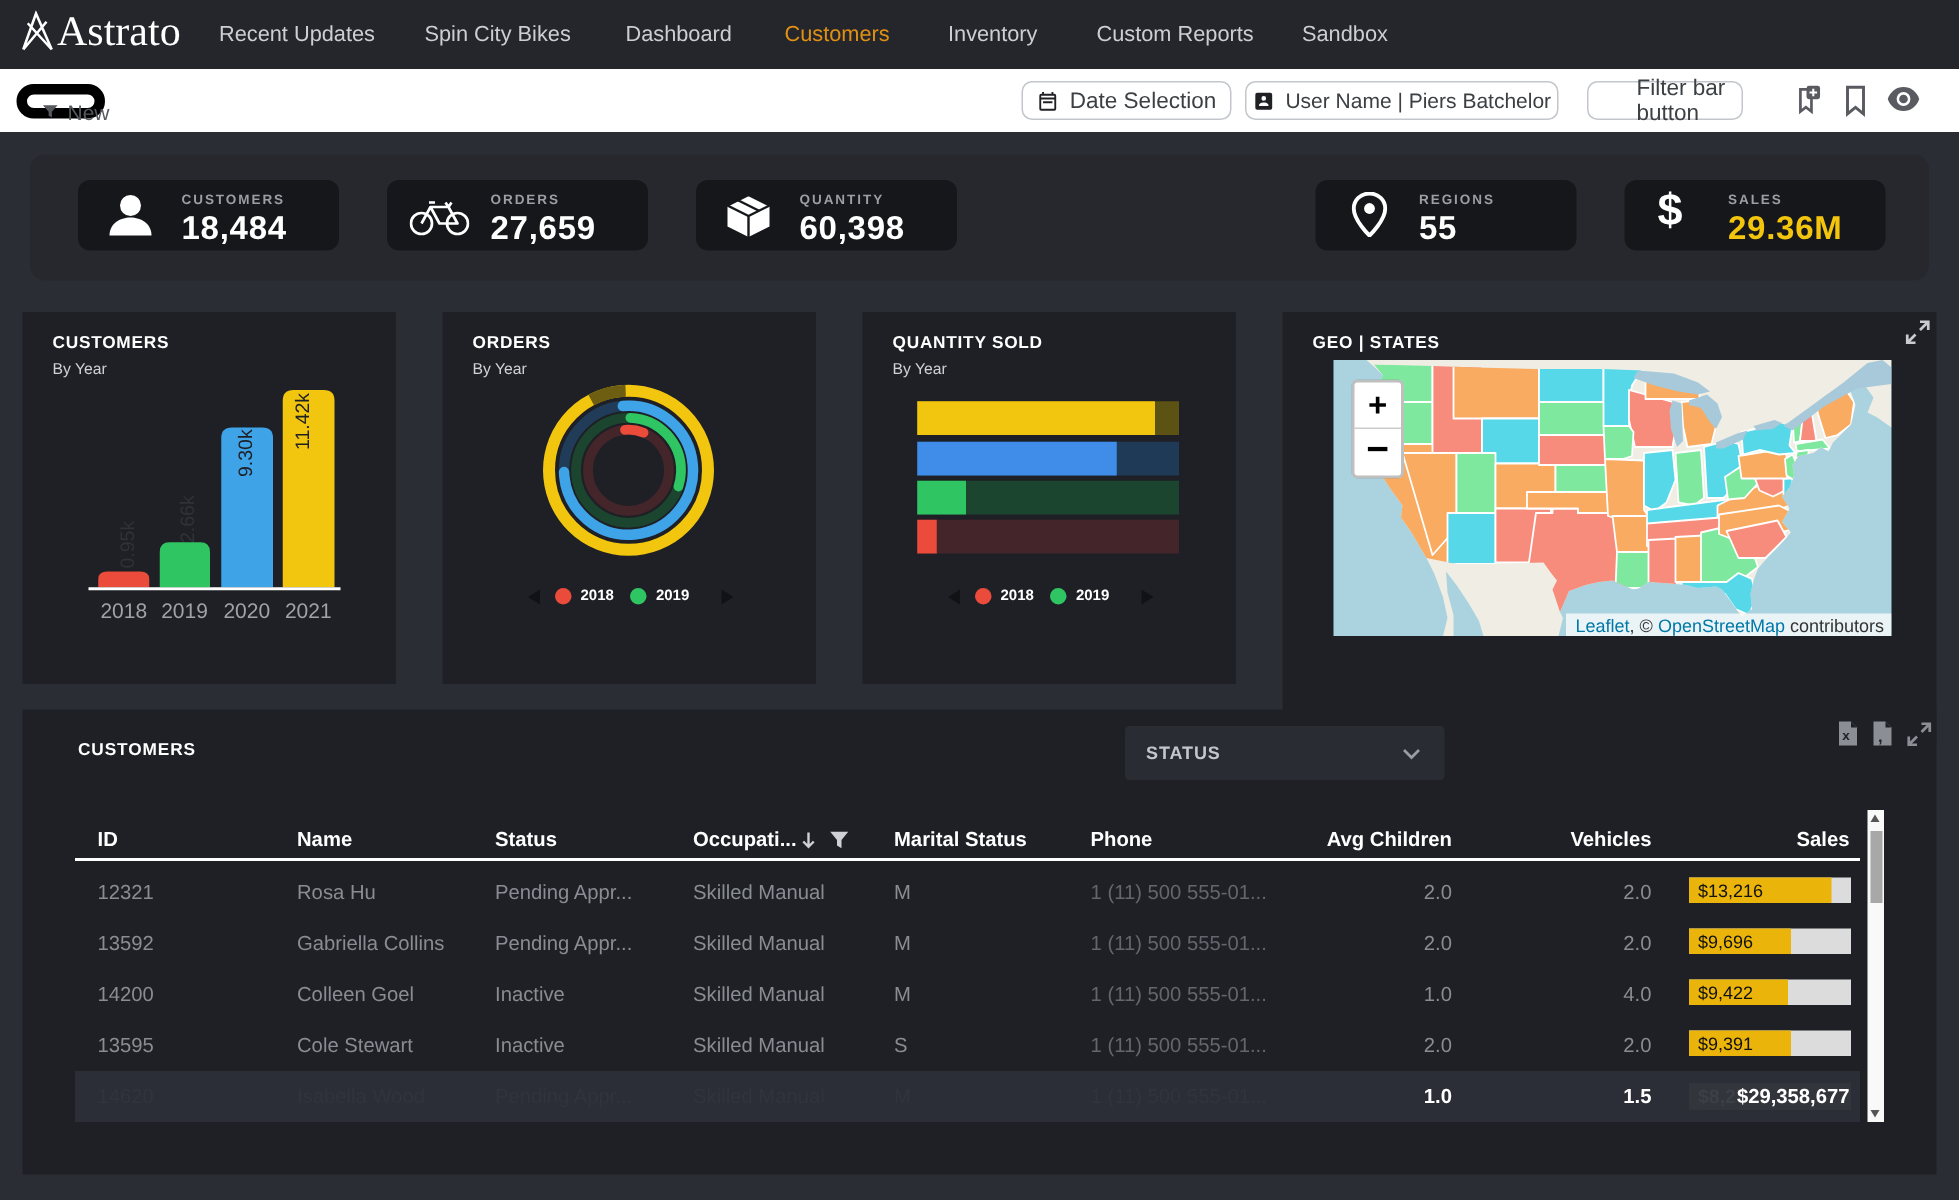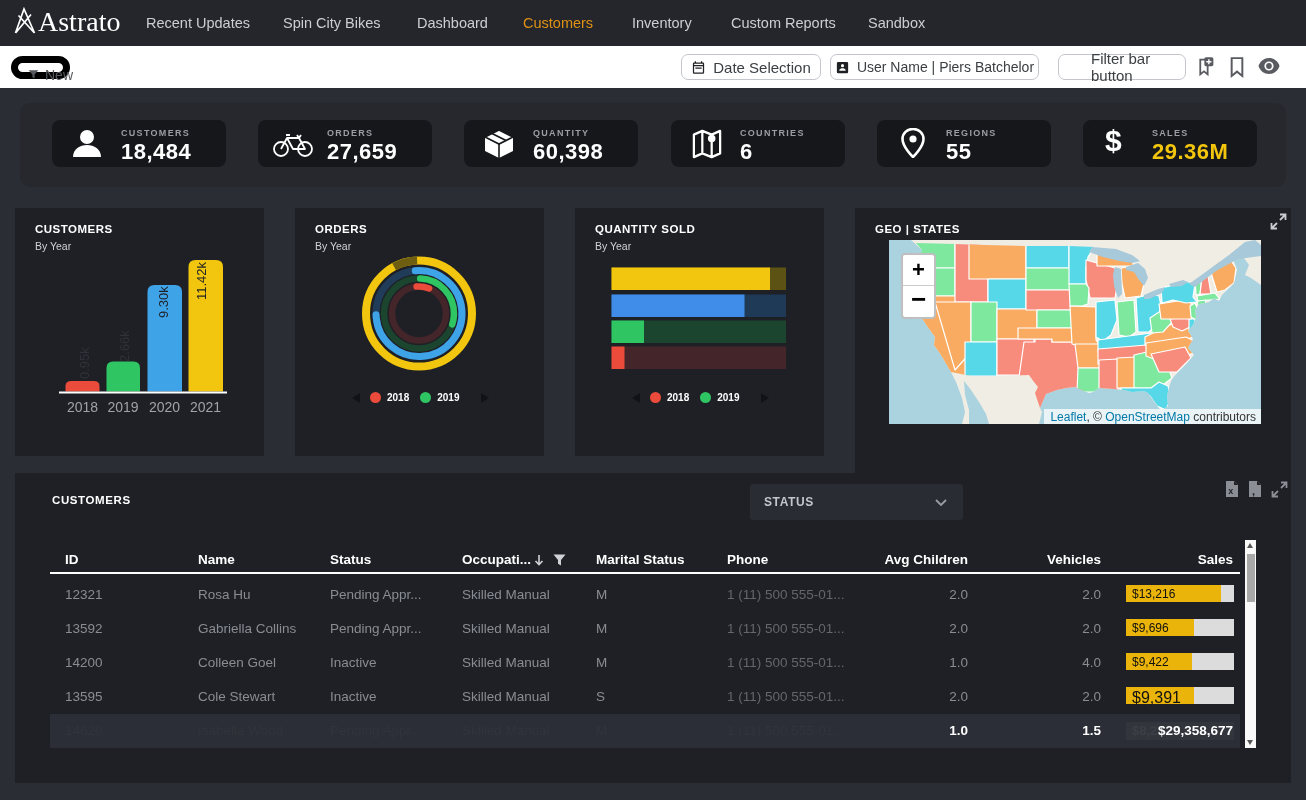--- a/index.html
+++ b/index.html
@@ -65,21 +65,21 @@
         <path fill="#202124" d="M19 4h-1V2h-2v2H8V2H6v2H5a2 2 0 0 0-2 2v14a2 2 0 0 0 2 2h14a2 2 0 0 0 2-2V6a2 2 0 0 0-2-2zm0 16H5V10h14zM5 8V6h14v2zm2 4h10v2H7z"></path>
       </svg>
     <span>Date Selection</span>
   </div>
   <div class="tbtn" style="left:830px;width:209px;font-size:14px;white-space:nowrap;">
     <svg width="15" height="15" viewBox="0 0 24 24">
         <path fill="#202124" d="M19 3H5a2 2 0 0 0-2 2v14a2 2 0 0 0 2 2h14a2 2 0 0 0 2-2V5a2 2 0 0 0-2-2zm-7 3.5A2.5 2.5 0 1 1 9.5 9 2.5 2.5 0 0 1 12 6.5zM17 17H7v-1.2c0-1.7 3.3-2.6 5-2.6s5 .9 5 2.6z"></path>
       </svg>
     <span>User Name | Piers Batchelor</span>
   </div>
-  <div class="tbtn" style="left:1058px;width:128px;padding-left:32px;">
+  <div class="tbtn" style="left:1058px;width:104px;padding-left:32px;">
     <span>Filter bar button</span>
   </div>
   <svg width="18" height="22" viewBox="0 0 22 26" style="position:absolute;left:1197px;top:10px;">
     <path d="M4 4 h9 v18 l-4.5 -3.6 -4.5 3.6 z" fill="none" stroke="#595b60" stroke-width="2.2"></path>
     <rect x="9" y="1" width="11" height="11" rx="2" fill="#595b60"></rect>
     <path d="M14.5 3.4 v6.2 M11.4 6.5 h6.2" stroke="#fff" stroke-width="1.7"></path>
   </svg>
   <svg width="16" height="22" viewBox="0 0 18 24" style="position:absolute;left:1229px;top:10px;">
     <path d="M3 2 h12 v20 l-6 -4.8 -6 4.8 z" fill="none" stroke="#595b60" stroke-width="2.2"></path>
   </svg>
@@ -110,28 +110,20 @@
   </div>
   <div class="kpicard" style="left:444px;">
     <svg class="kpiicon" viewBox="0 0 32 32" style="width:32px;height:32px;top:8px;left:19px;">
       <path d="M16 2 L30 9 L30 23 L16 30 L2 23 L2 9 Z" fill="#fff"></path>
       <path d="M16 2 L30 9 L16 16 L2 9 Z" fill="#fff" stroke="#15171a" stroke-width="1.6"></path>
       <path d="M16 16 L16 30" stroke="#15171a" stroke-width="1.6"></path>
       <path d="M9 5.5 L23 12.5" stroke="#15171a" stroke-width="1.6"></path>
     </svg>
     <div class="kpilabel">QUANTITY</div>
     <div class="kpival">60,398</div>
-  </div>
-  <div class="kpicard" style="left:651px;">
-    <svg class="kpiicon" viewBox="0 0 34 32" style="width:32px;height:30px;top:9px;left:20px;">
-      <path d="M3 6 L12 2 L22 6 L31 2 L31 26 L22 30 L12 26 L3 30 Z M12 2 L12 26 M22 6 L22 30" fill="none" stroke="#fff" stroke-width="2.4" stroke-linejoin="round"></path>
-      <circle cx="22" cy="10" r="4" fill="#fff"></circle>
-    </svg>
-    <div class="kpilabel">COUNTRIES</div>
-    <div class="kpival">6</div>
   </div>
   <div class="kpicard" style="left:857px;">
     <svg class="kpiicon" viewBox="0 0 24 30" style="width:24px;height:30px;top:8px;left:24px;">
       <path d="M12 1 C6 1 1.5 5.5 1.5 11 C1.5 19 12 29 12 29 C12 29 22.5 19 22.5 11 C22.5 5.5 18 1 12 1 Z" fill="none" stroke="#fff" stroke-width="2.6"></path>
       <circle cx="12" cy="11" r="3.6" fill="#fff"></circle>
     </svg>
     <div class="kpilabel">REGIONS</div>
     <div class="kpival">55</div>
   </div>
   <div class="kpicard" style="left:1063px;">
@@ -373,21 +365,21 @@
   <div class="td" style="left:50px;top:216px;">13595</div>
   <div class="td" style="left:183px;top:216px;">Cole Stewart</div>
   <div class="td" style="left:315px;top:216px;">Inactive</div>
   <div class="td" style="left:447px;top:216px;">Skilled Manual</div>
   <div class="td" style="left:581px;top:216px;">S</div>
   <div class="td" style="left:712px;top:216px;color:#63666c;">1 (11) 500 555-01...</div>
   <div class="td tdr" style="left:853px;width:100px;top:216px;">2.0</div>
   <div class="td tdr" style="left:986px;width:100px;top:216px;">2.0</div>
   <div style="position:absolute;left:1111px;top:214px;width:108px;height:17px;background:#dcdcdc;"></div>
   <div style="position:absolute;left:1111px;top:214px;width:68px;height:17px;background:#eab40a;"></div>
-  <div style="position:absolute;left:1117px;top:216px;font-size:16px;color:#111;">$9,391</div>
+  <div style="position:absolute;left:1117px;top:216px;font-size:12px;color:#111;">$9,391</div>
 </div>
 
 <div style="position:absolute;left:50px;top:714px;width:1190px;height:34px;background:#2b2e36;">
   <div style="position:absolute;left:15px;top:9px;font-size:13.5px;color:#31343c;">14620</div>
   <div style="position:absolute;left:148px;top:9px;font-size:13.5px;color:#31343c;">Isabella Wood</div>
   <div style="position:absolute;left:280px;top:9px;font-size:13.5px;color:#31343c;">Pending Appr...</div>
   <div style="position:absolute;left:412px;top:9px;font-size:13.5px;color:#31343c;">Skilled Manual</div>
   <div style="position:absolute;left:546px;top:9px;font-size:13.5px;color:#31343c;">M</div>
   <div style="position:absolute;left:677px;top:9px;font-size:13.5px;color:#31343c;">1 (11) 500 555-01...</div>
   <div style="position:absolute;left:818px;width:100px;top:9px;font-size:13.5px;font-weight:bold;color:#fff;text-align:right;">1.0</div>

